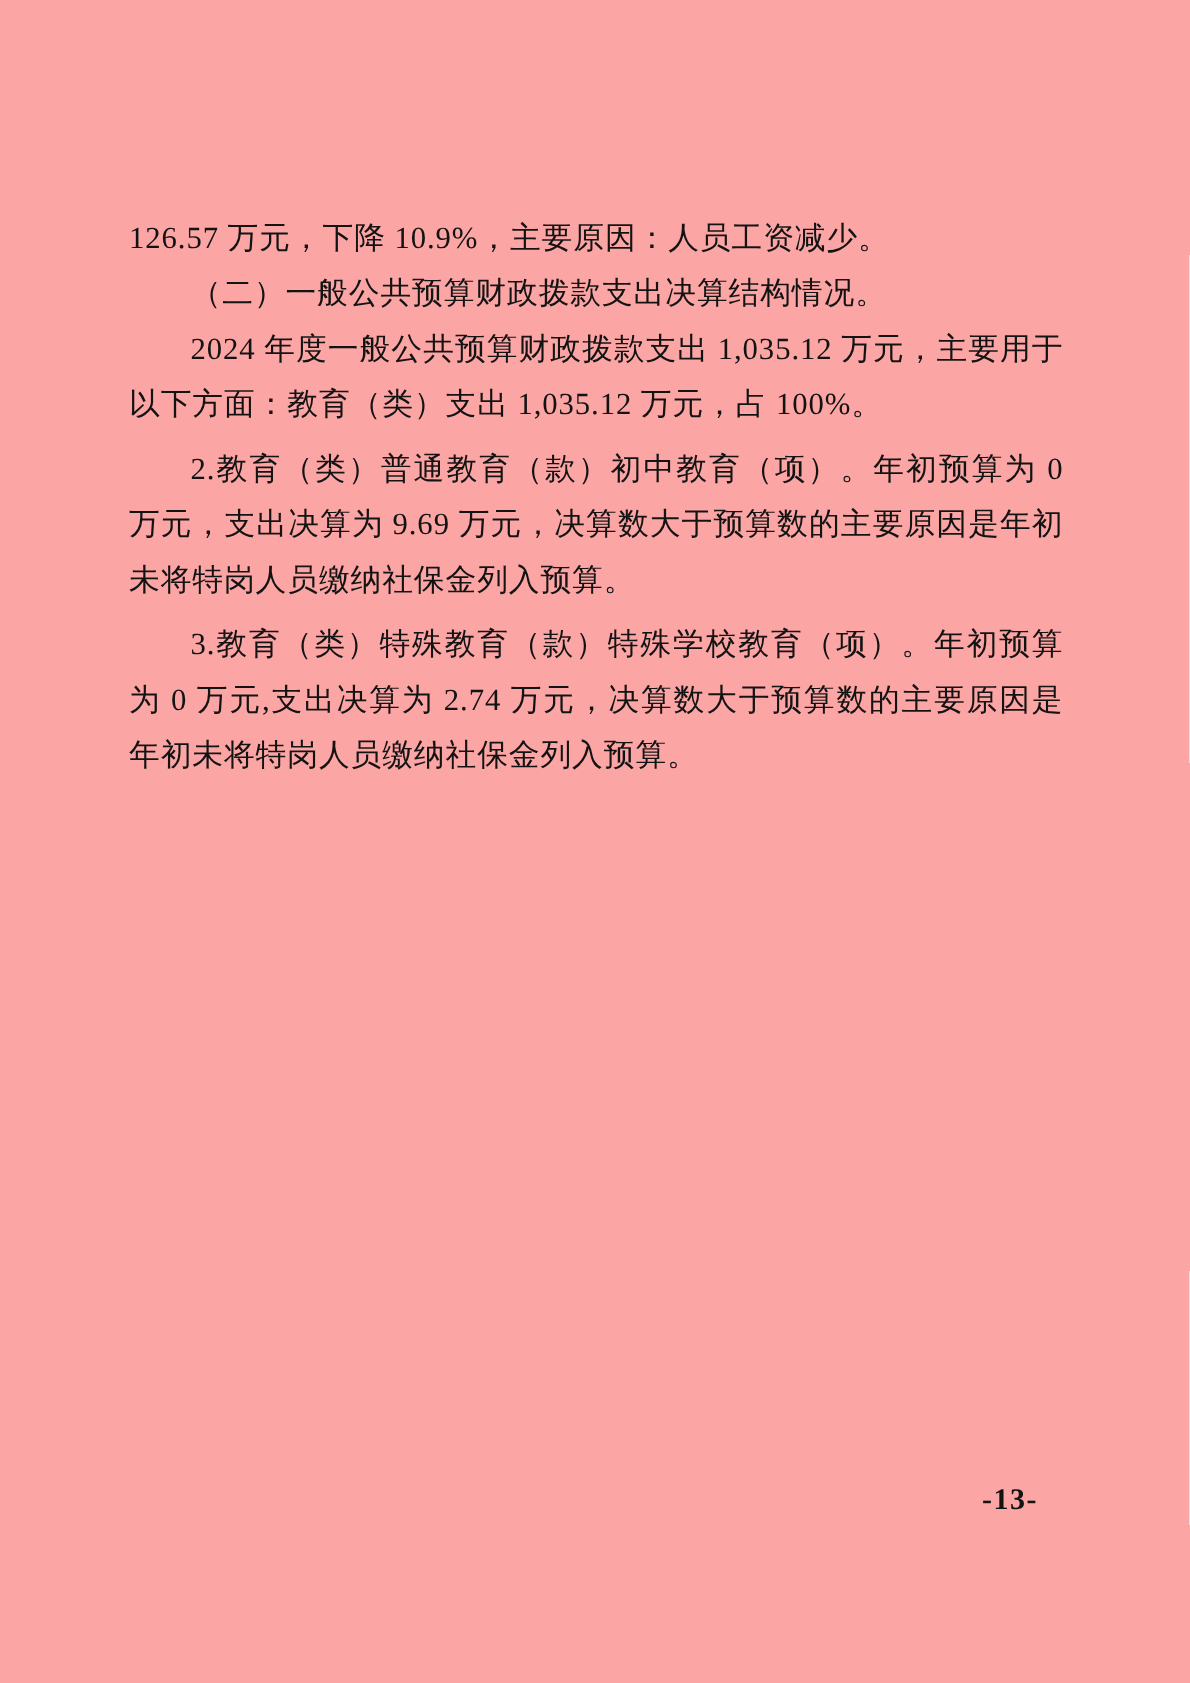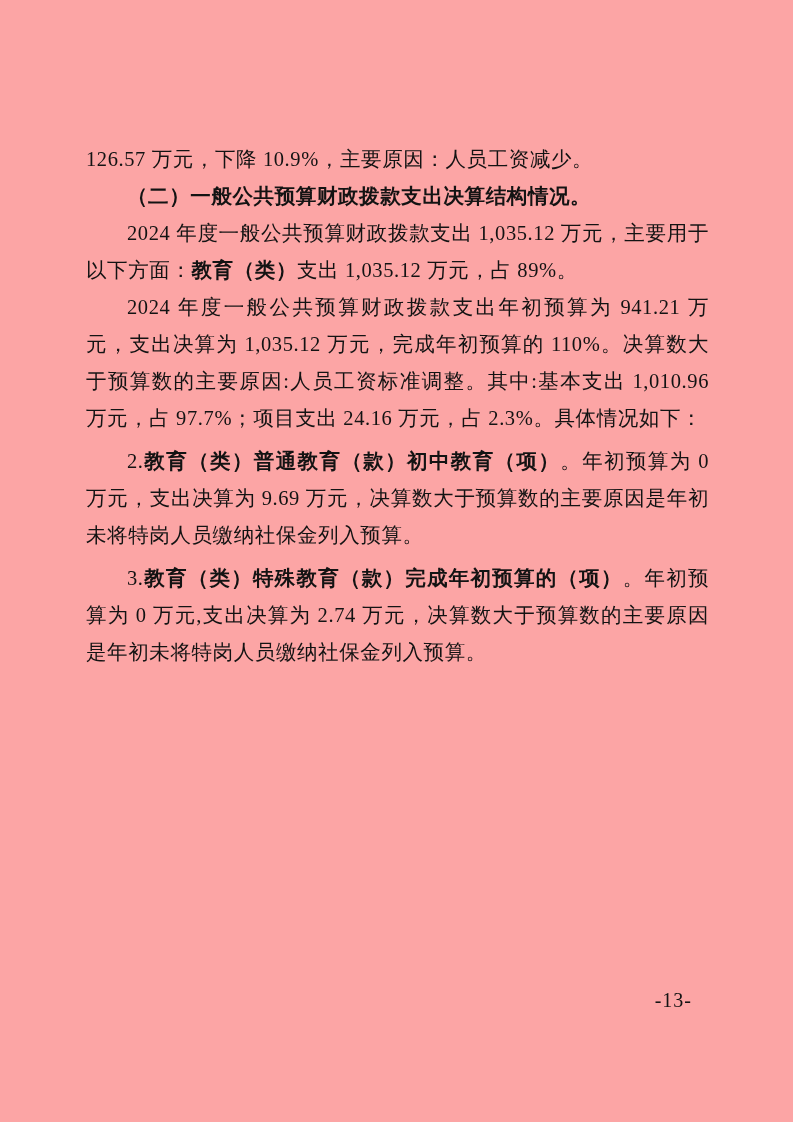--- a/index.html
+++ b/index.html
@@ -35,37 +35,37 @@
     letter-spacing: 0.6px;
     word-break: break-all;
   }
   p.para.indent {
     text-indent: 2em;
   }
   p.para.numbered {
     margin-top: 6px;
   }
   .bold {
-    font-weight: bold;
+    font-weight: normal;
   }
   .page-number {
     position: absolute;
     top: 989px;
     right: 101px;
     font-size: 20px;
     letter-spacing: 1px;
     color: #131313;
+    font-weight: bold;
   }
 </style>
 </head>
 <body>
 
 <div class="page">
   <div class="content">
       <p class="para"><span>126.57 万元，下降 10.9%，主要原因：人员工资减少。</span></p>
       <p class="para indent"><span class="bold">（二）一般公共预算财政拨款支出决算结构情况。</span></p>
-      <p class="para indent"><span>2024 年度一般公共预算财政拨款支出 1,035.12 万元，主要用于以下方面：</span><span class="bold">教育（类）</span><span>支出 1,035.12 万元，占 89%。</span></p>
-      <p class="para indent"><span>2024 年度一般公共预算财政拨款支出年初预算为 941.21 万元，支出决算为 1,035.12 万元，完成年初预算的 110%。决算数大于预算数的主要原因:人员工资标准调整。其中:基本支出 1,010.96 万元，占 97.7%；项目支出 24.16 万元，占 2.3%。具体情况如下：</span></p>
+      <p class="para indent"><span>2024 年度一般公共预算财政拨款支出 1,035.12 万元，主要用于以下方面：</span><span class="bold">教育（类）</span><span>支出 1,035.12 万元，占 100%。</span></p>
       <p class="para indent numbered"><span>2.</span><span class="bold">教育（类）普通教育（款）初中教育（项）</span><span>。年初预算为 0 万元，支出决算为 9.69 万元，决算数大于预算数的主要原因是年初未将特岗人员缴纳社保金列入预算。</span></p>
-      <p class="para indent numbered"><span>3.</span><span class="bold">教育（类）特殊教育（款）完成年初预算的（项）</span><span>。年初预算为 0 万元,支出决算为 2.74 万元，决算数大于预算数的主要原因是年初未将特岗人员缴纳社保金列入预算。</span></p>
+      <p class="para indent numbered"><span>3.</span><span class="bold">教育（类）特殊教育（款）特殊学校教育（项）</span><span>。年初预算为 0 万元,支出决算为 2.74 万元，决算数大于预算数的主要原因是年初未将特岗人员缴纳社保金列入预算。</span></p>
     </div>
   <div class="page-number">-13-</div>
 </div>
 
 </body></html>

